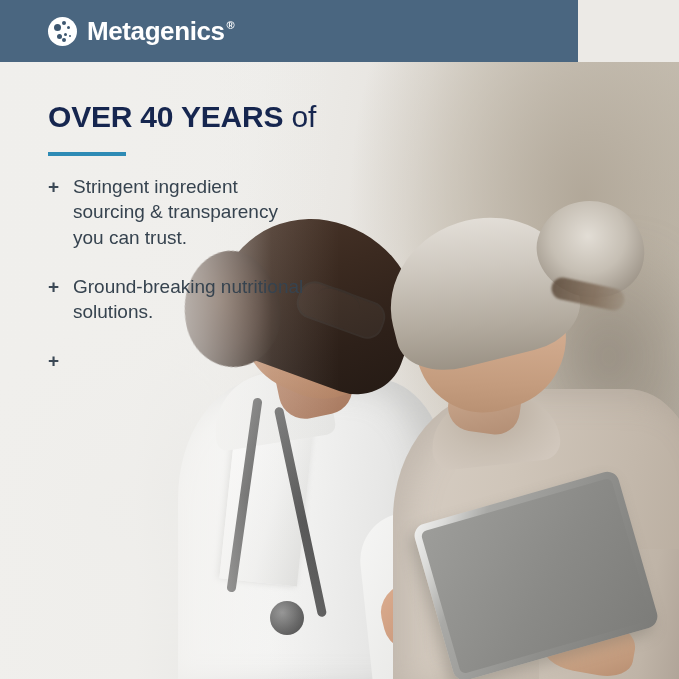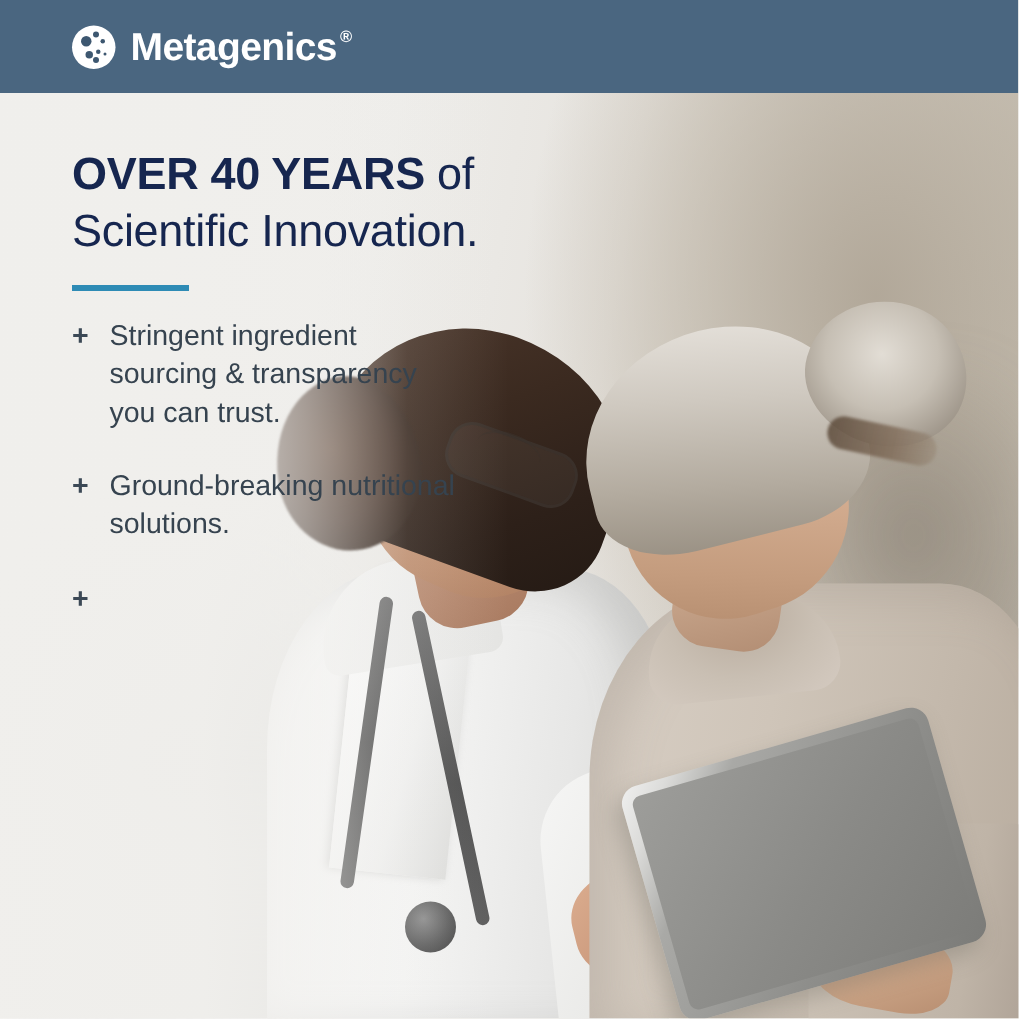--- a/index.html
+++ b/index.html
@@ -225,21 +225,21 @@
   .photo-soft {
     position: absolute; inset: 0;
     backdrop-filter: blur(0.4px);
     pointer-events: none;
   }
 
   
   .header {
     position: absolute;
     left: 0; top: 0;
-    width: 679px; height: 62px;
+    width: 578px; height: 62px;
     background: #4a6680;
     display: flex;
     align-items: center;
     z-index: 20;
   }
   .logo-lockup {
     display: flex;
     align-items: center;
     margin-left: 48px;
     gap: 10px;
@@ -390,21 +390,20 @@
       <div class="wordmark">
         <span>Metagenics</span>
         <span class="wordmark-reg">®</span>
       </div>
     </div>
   </div>
 
   <div class="copy">
     <h1 class="headline">
       <span class="hl-strong">OVER 40 YEARS</span><span> of</span><br>
-      <span>Scientific Innovation.</span>
     </h1>
 
     <div class="rule"></div>
 
     <ul class="bullets">
       <li class="bullet">
         <span class="bullet-plus">+</span>
         <span class="bullet-text">Stringent ingredient sourcing &amp; transparency you can trust.</span>
       </li>
       <li class="bullet">

